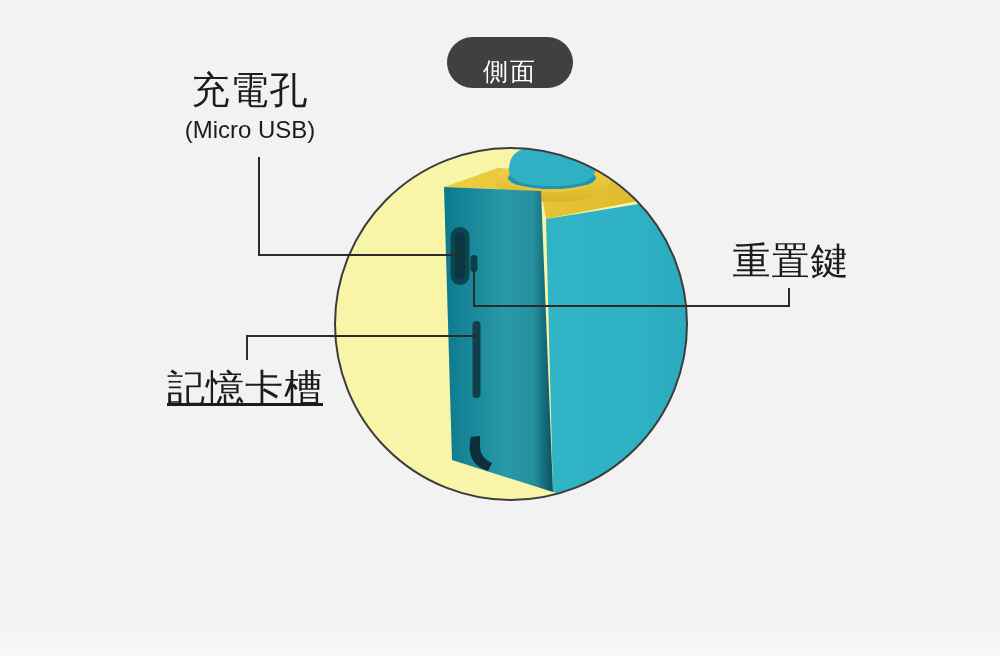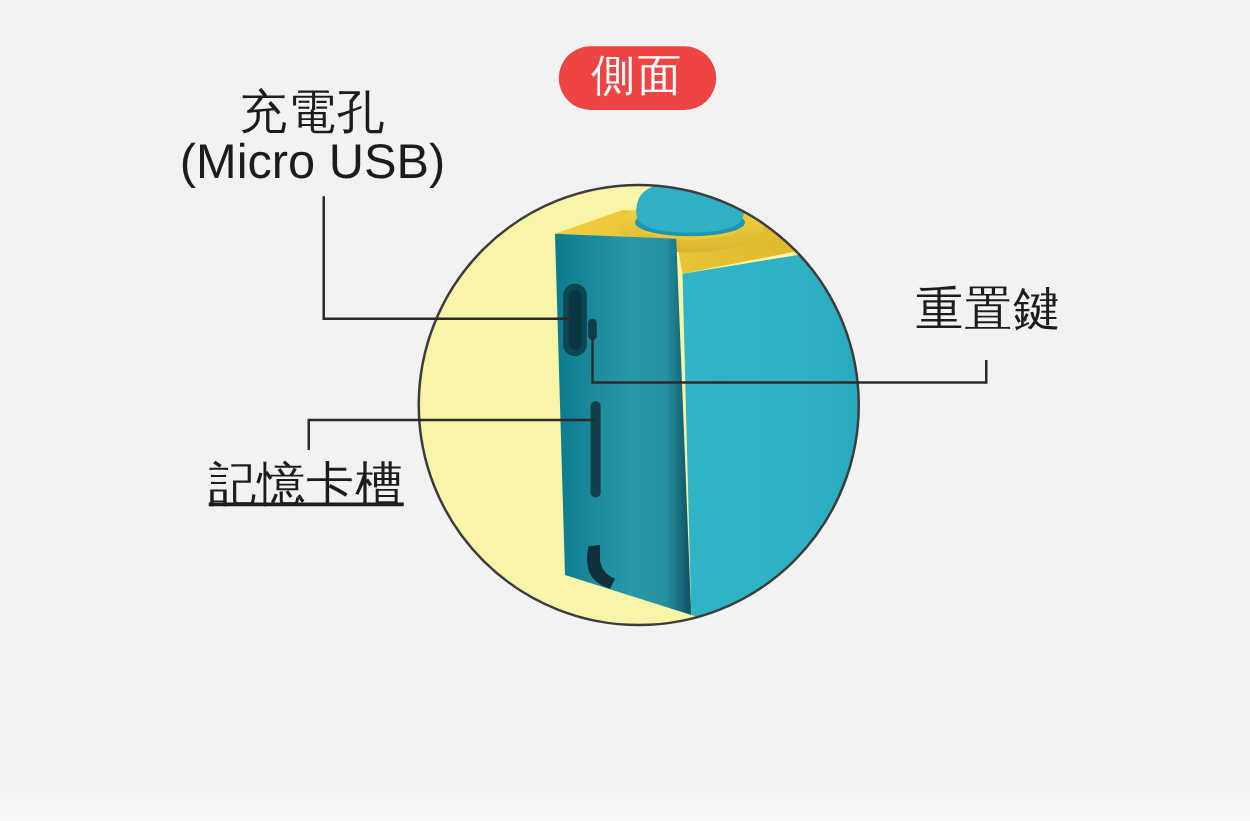--- a/index.html
+++ b/index.html
@@ -10,33 +10,33 @@
     overflow:hidden;
     font-family:"Liberation Sans","DejaVu Sans",sans-serif;
   }
   .bottom-fade{
     position:absolute;left:0;bottom:0;width:100%;height:30px;
     background:linear-gradient(#f2f2f2,#fafaf9);
   }
   svg.diagram{position:absolute;left:0;top:0;}
   .badge{
     position:absolute;left:447px;top:37px;width:126px;height:51px;
-    border-radius:26px;background:#ef4444;
-    display:flex;align-items:flex-start;justify-content:center;
-    color:#ffffff;font-size:35px;font-weight:500;letter-spacing:2px;
+    border-radius:26px;background:#404040;
+    display:flex;align-items:flex-end;justify-content:center;
+    color:#ffffff;font-size:25px;font-weight:500;letter-spacing:2px;
   }
   .label{
     position:absolute;color:#1c1c1c;font-weight:500;
     text-align:center;white-space:nowrap;letter-spacing:1px;
   }
   .label .cjk{font-size:38px;line-height:40px;}
-  .label .latin{font-size:39px;line-height:40px;letter-spacing:0;}
+  .label .latin{font-size:24px;line-height:40px;letter-spacing:0;}
   .label-charge{left:250px;top:70px;transform:translateX(-50%);}
   .label-memory{left:245px;top:388px;transform:translate(-50%,-50%);text-decoration:underline;}
-  .label-reset{left:791px;top:248px;transform:translate(-50%,-50%);}
+  .label-reset{left:791px;top:261px;transform:translate(-50%,-50%);}
 </style>
 </head>
 <body>
 
 <div class="stage">
 
   <svg class="diagram" width="1000" height="657" viewBox="0 0 1000 657">
     <defs>
       <clipPath id="circleClip">
           <circle cx="511" cy="324" r="176"></circle>

